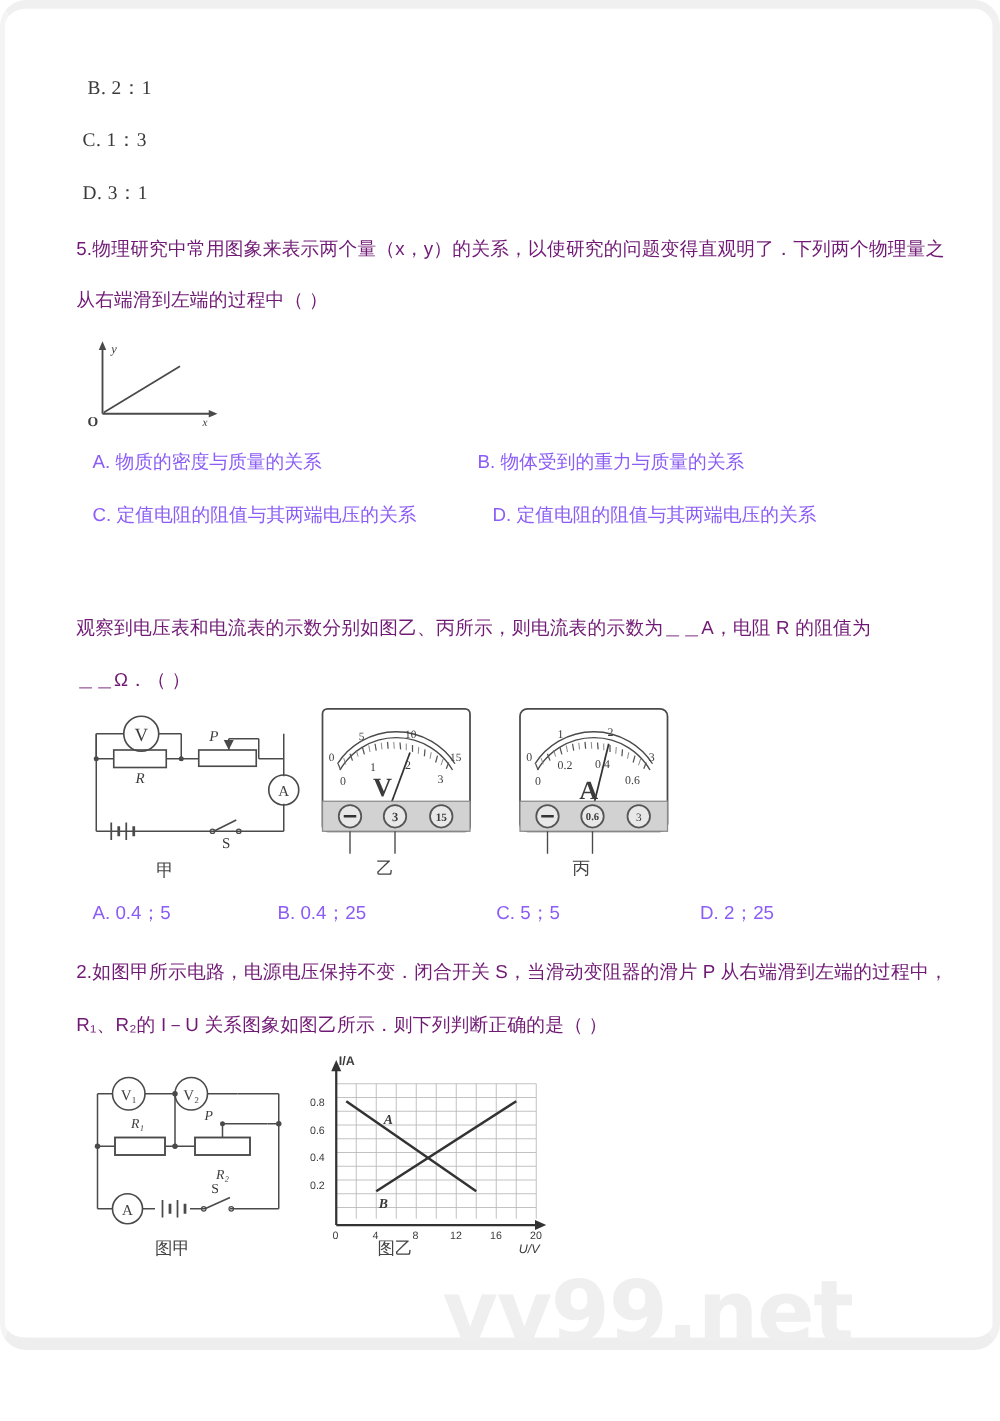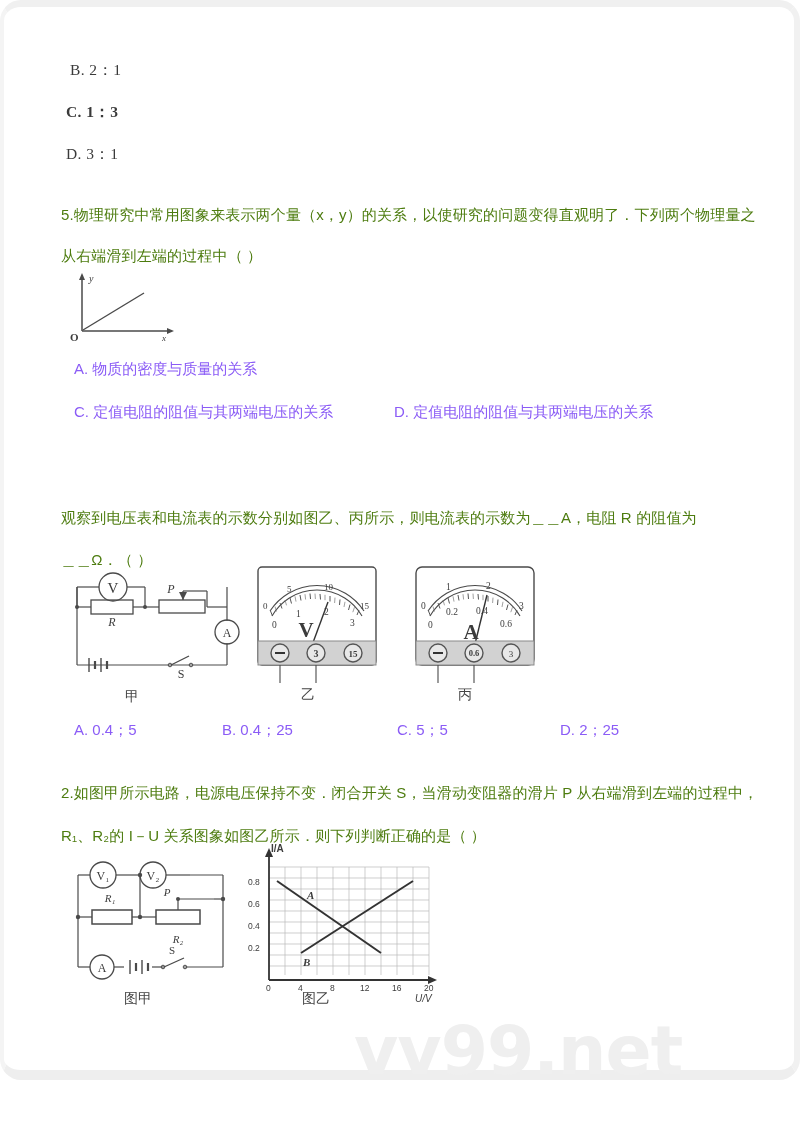--- a/index.html
+++ b/index.html
@@ -54,25 +54,24 @@
   .opt-line {
     position: absolute;
     font-size: 15.5px;
     color: #3a3a3a;
     white-space: nowrap;
     letter-spacing: 0.4px;
   }
   .q-line {
     position: absolute;
     font-size: 15px;
-    color: #4d7c0f;
+    color: #701a75;
     white-space: nowrap;
     letter-spacing: 0.15px;
     font-family: "Liberation Sans", "DejaVu Sans", sans-serif;
-    margin-top: 16px;
   }
   .ans-line {
     position: absolute;
     font-size: 15px;
     color: #8b5cf6;
     white-space: nowrap;
     font-family: "Liberation Sans", "DejaVu Sans", sans-serif;
   }
   .fig-label {
     position: absolute;
@@ -91,21 +90,21 @@
   .txt { font-family: "Liberation Serif", "DejaVu Serif", serif; fill: #3c3c3c; }
   .txt-s { font-family: "Liberation Sans", "DejaVu Sans", sans-serif; fill: #3c3c3c; }
 </style>
 </head>
 <body>
 
 <div class="page">
 <div class="content">
 
   <div class="opt-line" style="left:66px; top:53px;">B. 2：1</div>
-  <div class="opt-line" style="left:62px; top:95px;font-weight:bold;">C. 1：3</div>
+  <div class="opt-line" style="left:62px; top:95px;">C. 1：3</div>
   <div class="opt-line" style="left:62px; top:137px;">D. 3：1</div>
 
   <div class="q-line" style="left:57px; top:183px;">5.物理研究中常用图象来表示两个量（x，y）的关系，以使研究的问题变得直观明了．下列两个物理量之</div>
   <div class="q-line" style="left:57px; top:224px;">从右端滑到左端的过程中（  ）</div>
 
   <div class="fig" style="left:62px; top:262px;">
     <svg width="115" height="75" viewBox="0 0 115 75">
 
       <line x1="16" y1="62" x2="16" y2="8" class="stroke" stroke-width="1.5"></line>
       <polygon points="16,4 13,11 19,11" fill="#4a4a4a"></polygon>
@@ -114,20 +113,21 @@
       <polygon points="108,62 101,59 101,65" fill="#4a4a4a"></polygon>
 
       <line x1="17" y1="61" x2="78" y2="24" class="stroke" stroke-width="1.4"></line>
       <text class="txt" x="23" y="13" font-size="10" font-style="italic">y</text>
       <text class="txt" x="96" y="72" font-size="9" font-style="italic">x</text>
       <text class="txt" x="4" y="72" font-size="11" font-weight="bold">O</text>
     </svg>
   </div>
 
   <div class="ans-line" style="left:70px; top:353px;">A. 物质的密度与质量的关系</div>
+  <div class="ans-line" style="left:378px; top:353px;">B. 物体受到的重力与质量的关系</div>
   <div class="ans-line" style="left:70px; top:396px;">C. 定值电阻的阻值与其两端电压的关系</div>
   <div class="ans-line" style="left:390px; top:396px;">D. 定值电阻的阻值与其两端电压的关系</div>
 
   <div class="q-line" style="left:57px; top:486px;">观察到电压表和电流表的示数分别如图乙、丙所示，则电流表的示数为＿＿A，电阻 R 的阻值为</div>
   <div class="q-line" style="left:57px; top:528px;">＿＿Ω．（    ）</div>
 
   <div class="fig" style="left:63px; top:558px;">
     <svg width="185" height="115" viewBox="0 0 185 115">
 
       <line x1="10" y1="22" x2="10" y2="100" class="stroke" stroke-width="1.2"></line>

